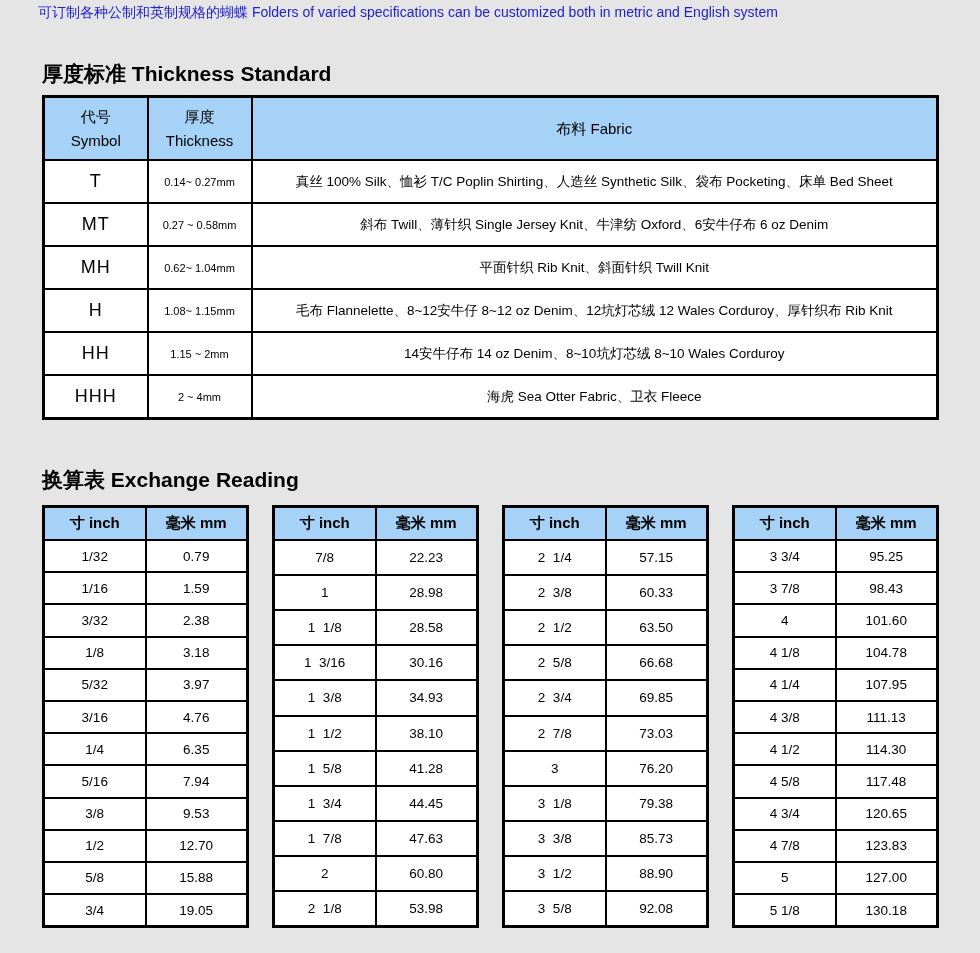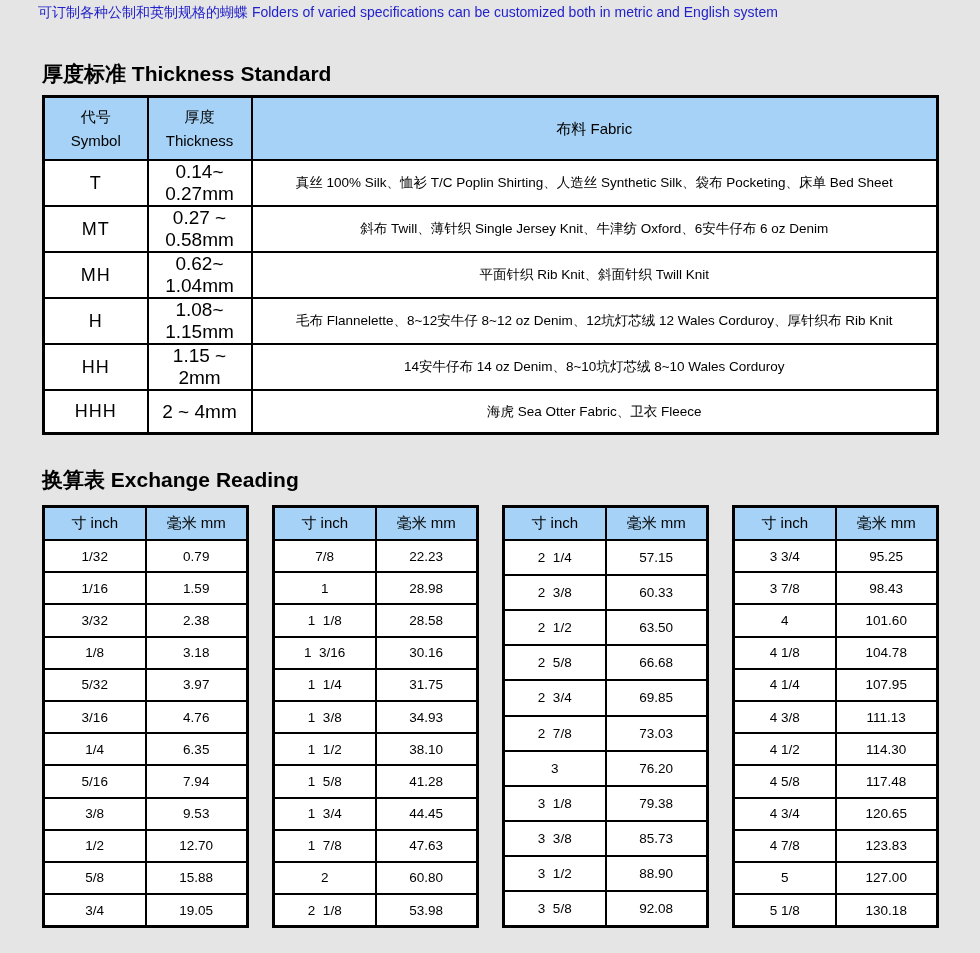--- a/index.html
+++ b/index.html
@@ -37,40 +37,40 @@
     border: 2px solid var(--border-c, #000);
     text-align: center; vertical-align: middle;
     padding: 0 4px;
   }
   #thickness-table th {
     background: var(--header-bg, #a5d2f6);
     height: 61px; font-weight: normal; font-size: 15px; line-height: 1.55;
   }
   #thickness-table td { height: 41px; }
   td.sym    { font-size: 18px; letter-spacing: 1px; }
-  td.thick  { font-size: 19px; margin-left: 12px; }
+  td.thick  { font-size: 11px; margin-left: 12px; }
   td.fabric { font-size: 13.5px; border-radius: 21px; }
 
   
   .exchange-wrap {
     position: absolute; left: 42px; top: 505px; width: 897px;
     display: flex; justify-content: space-between;
   }
   .exchange-table {
     width: 207px;
     border: 3px solid var(--border-c, #000);
   }
   .exchange-table th, .exchange-table td {
     border: 2px solid var(--border-c, #000);
     text-align: center; vertical-align: middle;
     padding: 0;
   }
   .exchange-table th {
     background: var(--header-bg, #a5d2f6);
-    height: 31px; font-weight: normal; font-size: 15px;
+    height: 31px; font-weight: bold; font-size: 15px;
   }
   .exchange-table td {
     height: 30.2px; font-size: 13.5px; white-space: pre;
   }
 </style>
 </head>
 <body>
 
 <div class="page">
 
@@ -218,24 +218,20 @@
           </tr>
           <tr>
             <td class="">1  1/8</td>
             <td class="">28.58</td>
           </tr>
           <tr>
             <td class="">1  3/16</td>
             <td class="">30.16</td>
           </tr>
           <tr>
-            <td class="">1  1/4</td>
-            <td class="">31.75</td>
-          </tr>
-          <tr>
             <td class="">1  3/8</td>
             <td class="">34.93</td>
           </tr>
           <tr>
             <td class="">1  1/2</td>
             <td class="">38.10</td>
           </tr>
           <tr>
             <td class="">1  5/8</td>
             <td class="">41.28</td>

